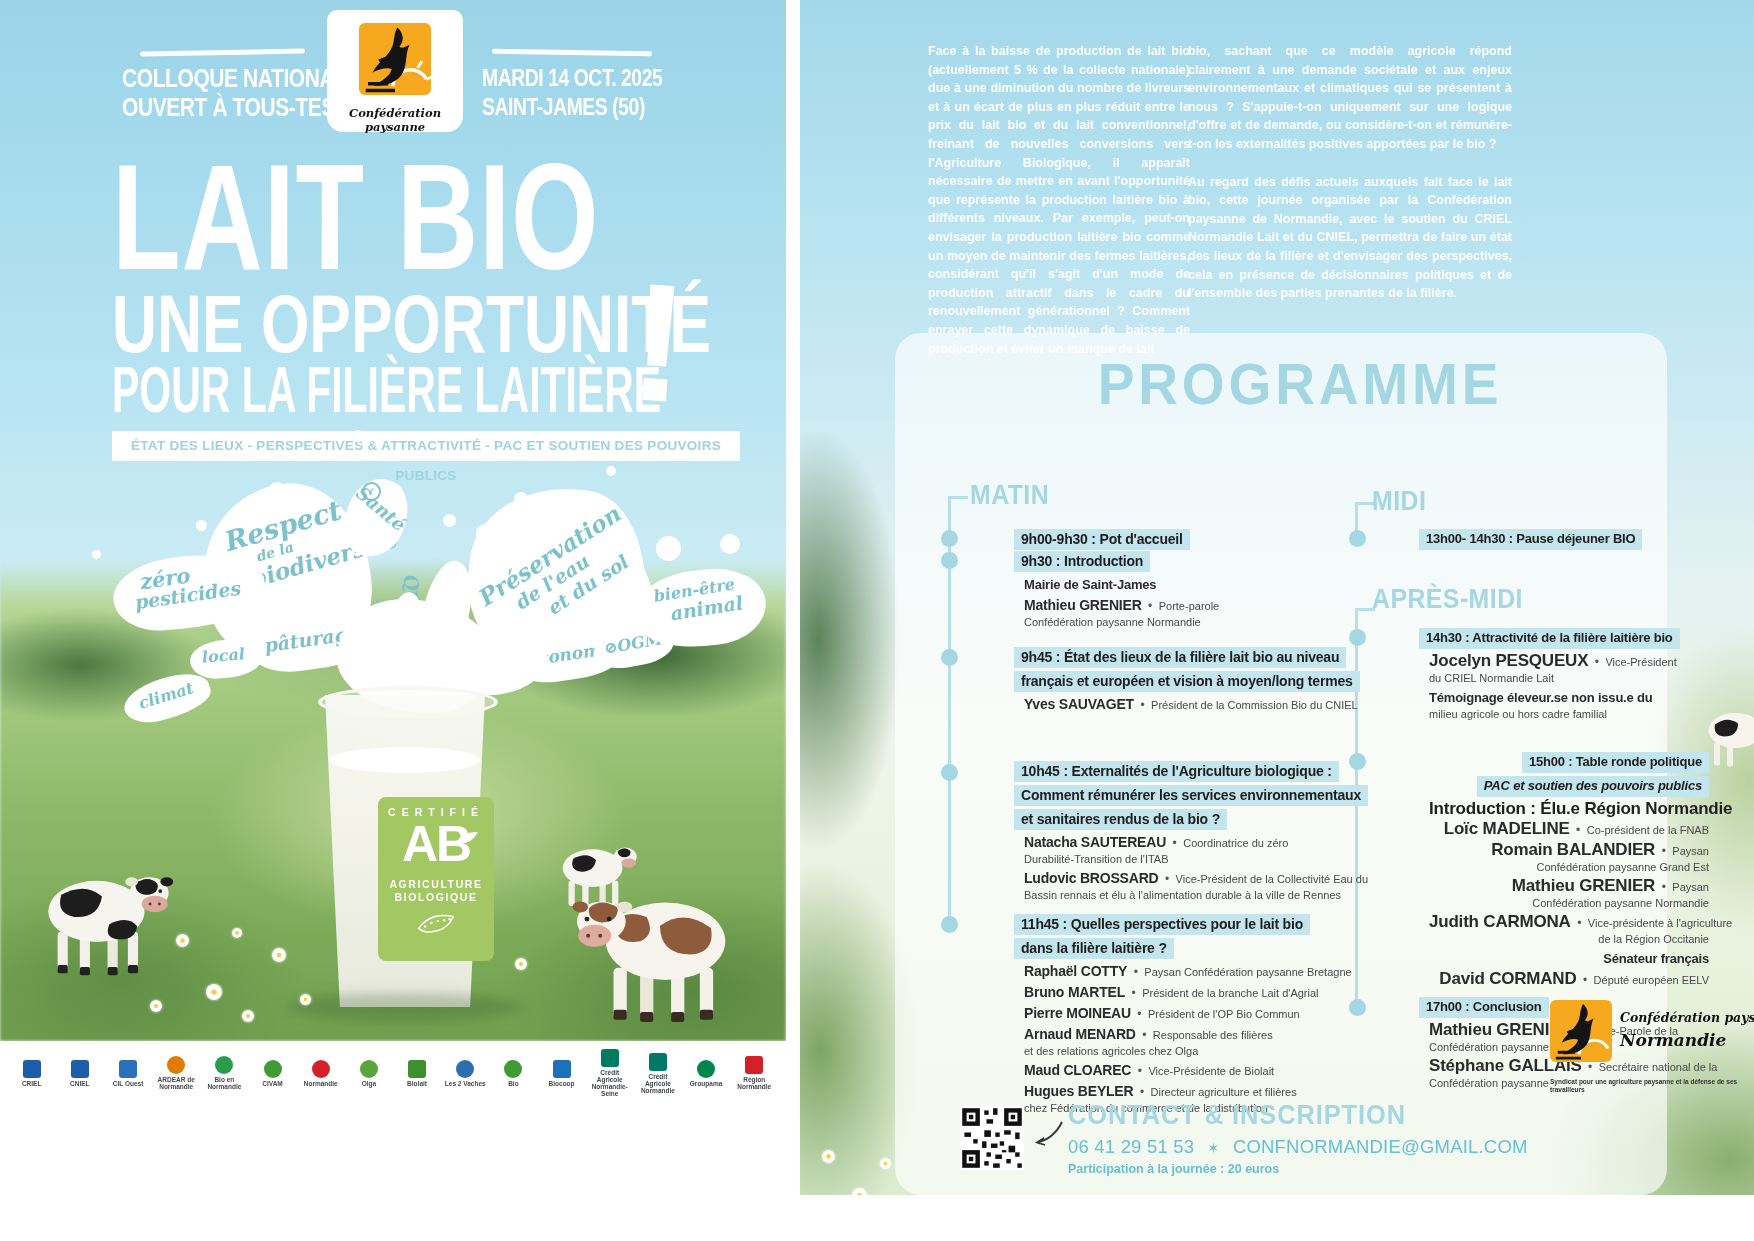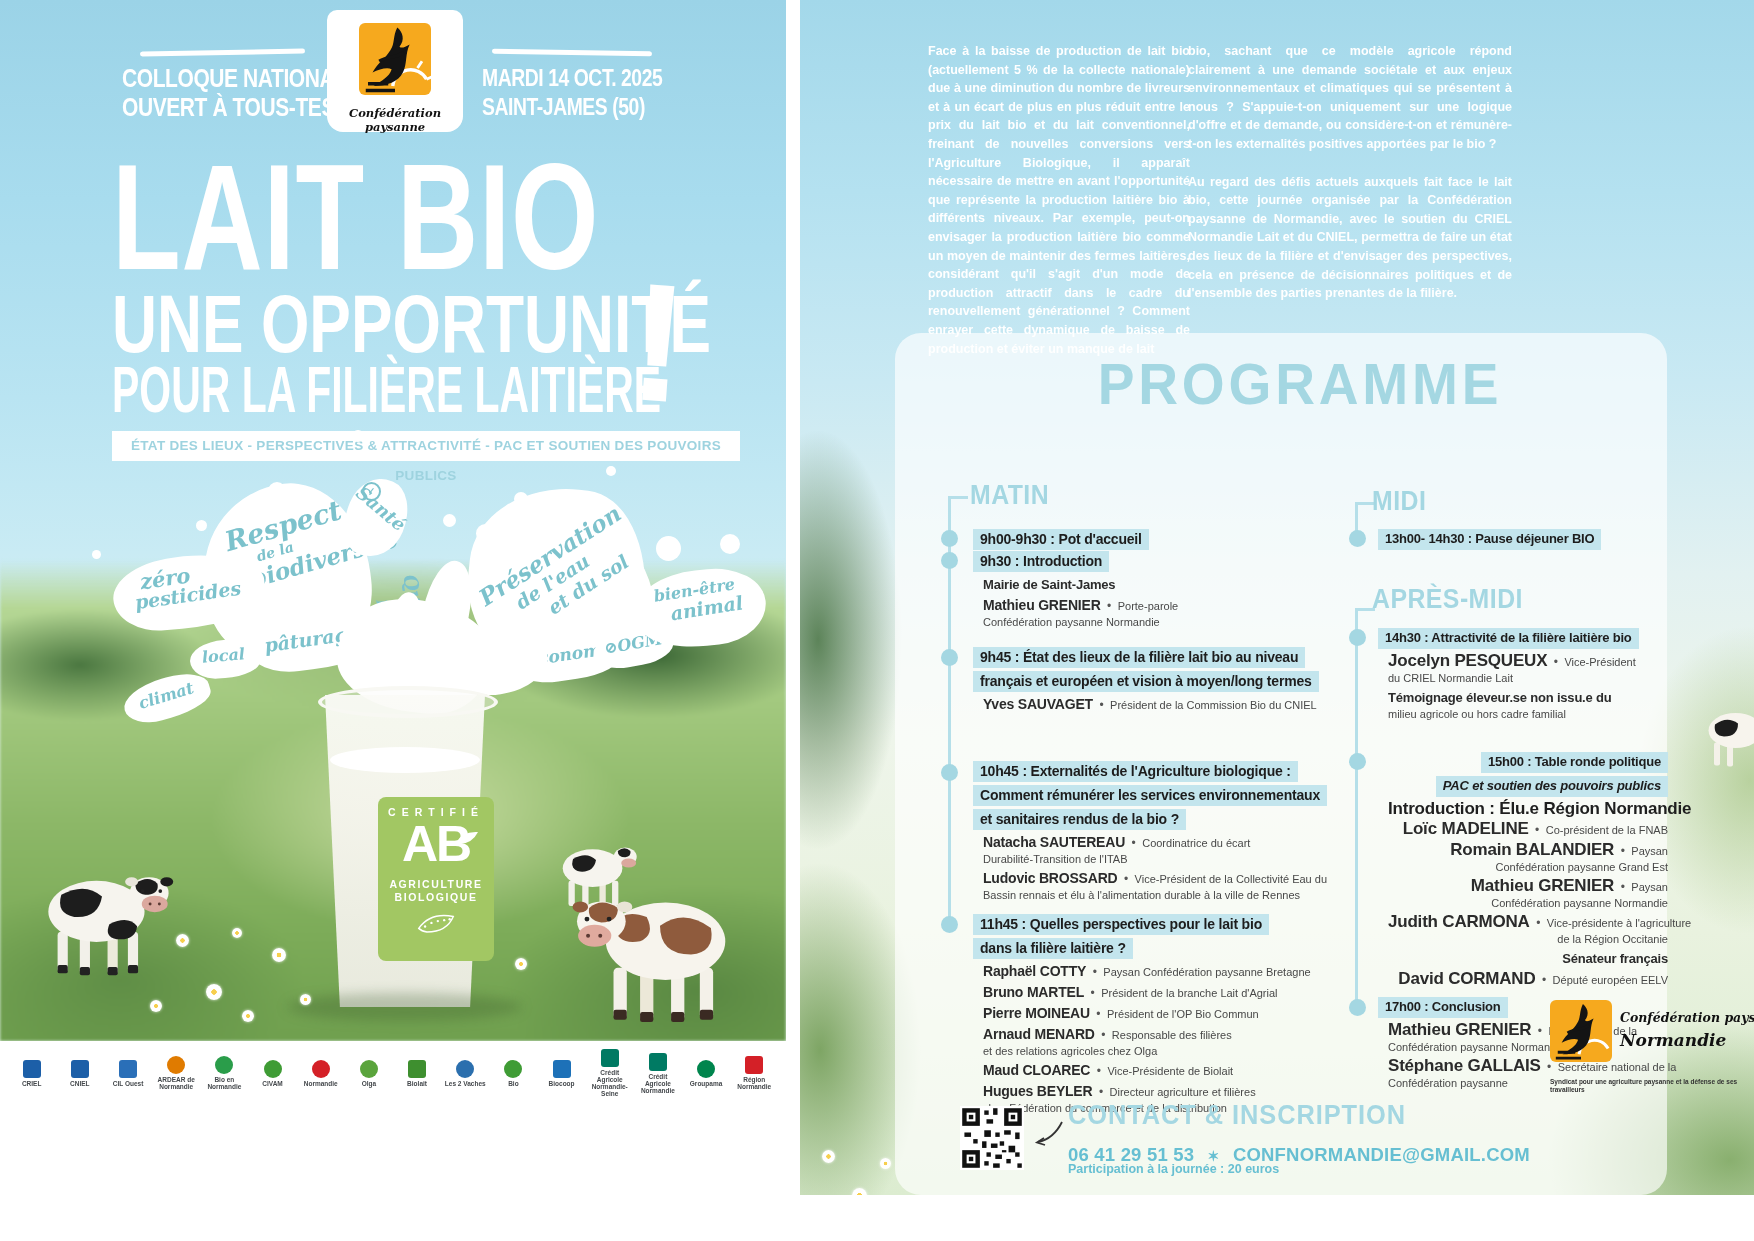--- a/index.html
+++ b/index.html
@@ -65,35 +65,35 @@
       radial-gradient(ellipse 160px 220px at 950px 780px, rgba(150,186,110,.6), rgba(150,186,110,0) 70%),
       linear-gradient(180deg,#a3d8ea 0%,#b4e1f0 16%,#c9e9f3 32%,#e2f1f1 48%,#eef5ea 62%,#e9f2df 78%,#dcecd0 100%);
   }
   .intro-col{position:absolute;color:#fff;font-size:12.5px;font-weight:600;line-height:18.6px;text-align:justify;}
   #programme-title{position:absolute;left:230px;top:350px;width:540px;text-align:center;
     font-size:58px;font-weight:900;color:#a4d7e2;letter-spacing:4px;transform:scaleX(0.95);}
   #panel{position:absolute;left:95px;top:333px;width:772px;height:862px;background:rgba(255,255,255,.66);border-radius:26px;}
   .sec-title{position:absolute;font-weight:900;font-size:27px;color:#a4d7e2;letter-spacing:0.5px;transform:scaleX(0.92);transform-origin:left;white-space:nowrap;}
   .tl-v,.tl-h{position:absolute;background:#b5dfe9;}
   .tl-dot{position:absolute;width:17px;height:17px;border-radius:50%;background:#a4d7e2;}
-  .pitem{position:absolute;}
+  .pitem{position:absolute;margin-left:41px;}
   .chipline{margin-bottom:3px;white-space:nowrap;}
   .chip{display:inline-block;background:#c3e5ed;color:#1d1d1d;font-weight:700;font-size:14px;letter-spacing:-0.2px;padding:2px 7px 3px;line-height:16px;}
   .chip.it{font-style:italic;}
   .col-right .chip{font-size:13px;}
   .spk{margin:4px 0 2px 10px;line-height:16px;white-space:nowrap;}
   .spk-n{font-size:14px;font-weight:700;color:#2b2b2b;letter-spacing:-0.2px;}
   .col-right .spk-n{font-size:17px;}
   .spk.plain .spk-n{font-weight:600;font-size:13px;}
   .spk.strong .spk-n{font-weight:800;color:#1f1f1f;}
   .spk-d{font-size:12px;color:#555;margin:0 2px;}
   .spk-r{font-size:11px;color:#484848;}
   .spk-s{font-size:11px;color:#484848;line-height:13px;margin-top:2px;white-space:nowrap;}
   #contact-title{position:absolute;left:268px;top:1100px;font-size:27px;font-weight:900;color:#a4d7e2;letter-spacing:1px;transform:scaleX(0.94);transform-origin:left;white-space:nowrap;}
-  #contact-line{position:absolute;left:268px;top:1136px;font-size:18.5px;font-weight:700;color:#66bfd2;letter-spacing:0.2px;white-space:nowrap;margin-top:8px;}
+  #contact-line{position:absolute;left:268px;top:1136px;font-size:18.5px;font-weight:400;color:#66bfd2;letter-spacing:0.2px;white-space:nowrap;}
   #contact-fee{position:absolute;left:268px;top:1162px;font-size:12.5px;font-weight:600;color:#66bfd2;}
   #footer-logo{position:absolute;left:748px;top:998px;width:200px;height:95px;}
   #footer-tagline{position:absolute;left:750px;top:1078px;width:198px;font-size:6.5px;color:#333;line-height:8px;font-weight:600;}
   .fl-script1{position:absolute;left:72px;top:12px;font-family:"DejaVu Serif",serif;font-style:italic;font-weight:bold;font-size:12.5px;color:#111;white-space:nowrap;}
   .fl-script2{position:absolute;left:72px;top:32px;font-family:"DejaVu Serif",serif;font-style:italic;font-weight:bold;font-size:17px;color:#111;}
   .check-icon{position:absolute;width:15px;height:15px;border:2px solid #7cc2cc;border-radius:50%;color:#7cc2cc;font-size:9px;font-weight:bold;text-align:center;line-height:14px;}
 </style>
 </head>
 <body>
 
@@ -428,21 +428,21 @@
     </div>
   </div>
 
   <div class="pitem" style="left:173px;top:761px;width:360px;">
     <div class="chipline"><span class="chip">10h45 : Externalités de l'Agriculture biologique :</span></div>
     <div class="chipline"><span class="chip">Comment rémunérer les services environnementaux</span></div>
     <div class="chipline"><span class="chip">et sanitaires rendus de la bio ?</span></div>
     <div class="spk">
       <span class="spk-n">Natacha SAUTEREAU</span>
       <span class="spk-d">•</span>
-      <span class="spk-r">Coordinatrice du écart</span>
+      <span class="spk-r">Coordinatrice du zéro</span>
       <div class="spk-s">Durabilité-Transition de l'ITAB</div>
     </div>
     <div class="spk">
       <span class="spk-n">Ludovic BROSSARD</span>
       <span class="spk-d">•</span>
       <span class="spk-r">Vice-Président de la Collectivité Eau du</span>
       <div class="spk-s">Bassin rennais et élu à l'alimentation durable à la ville de Rennes</div>
     </div>
   </div>
 

